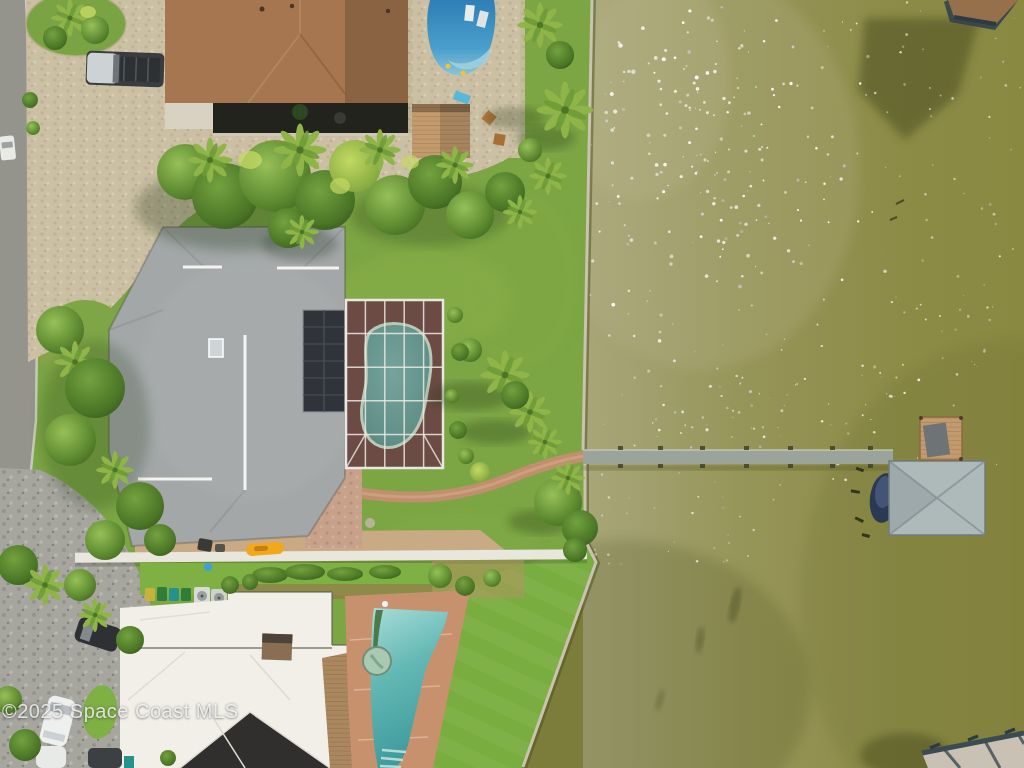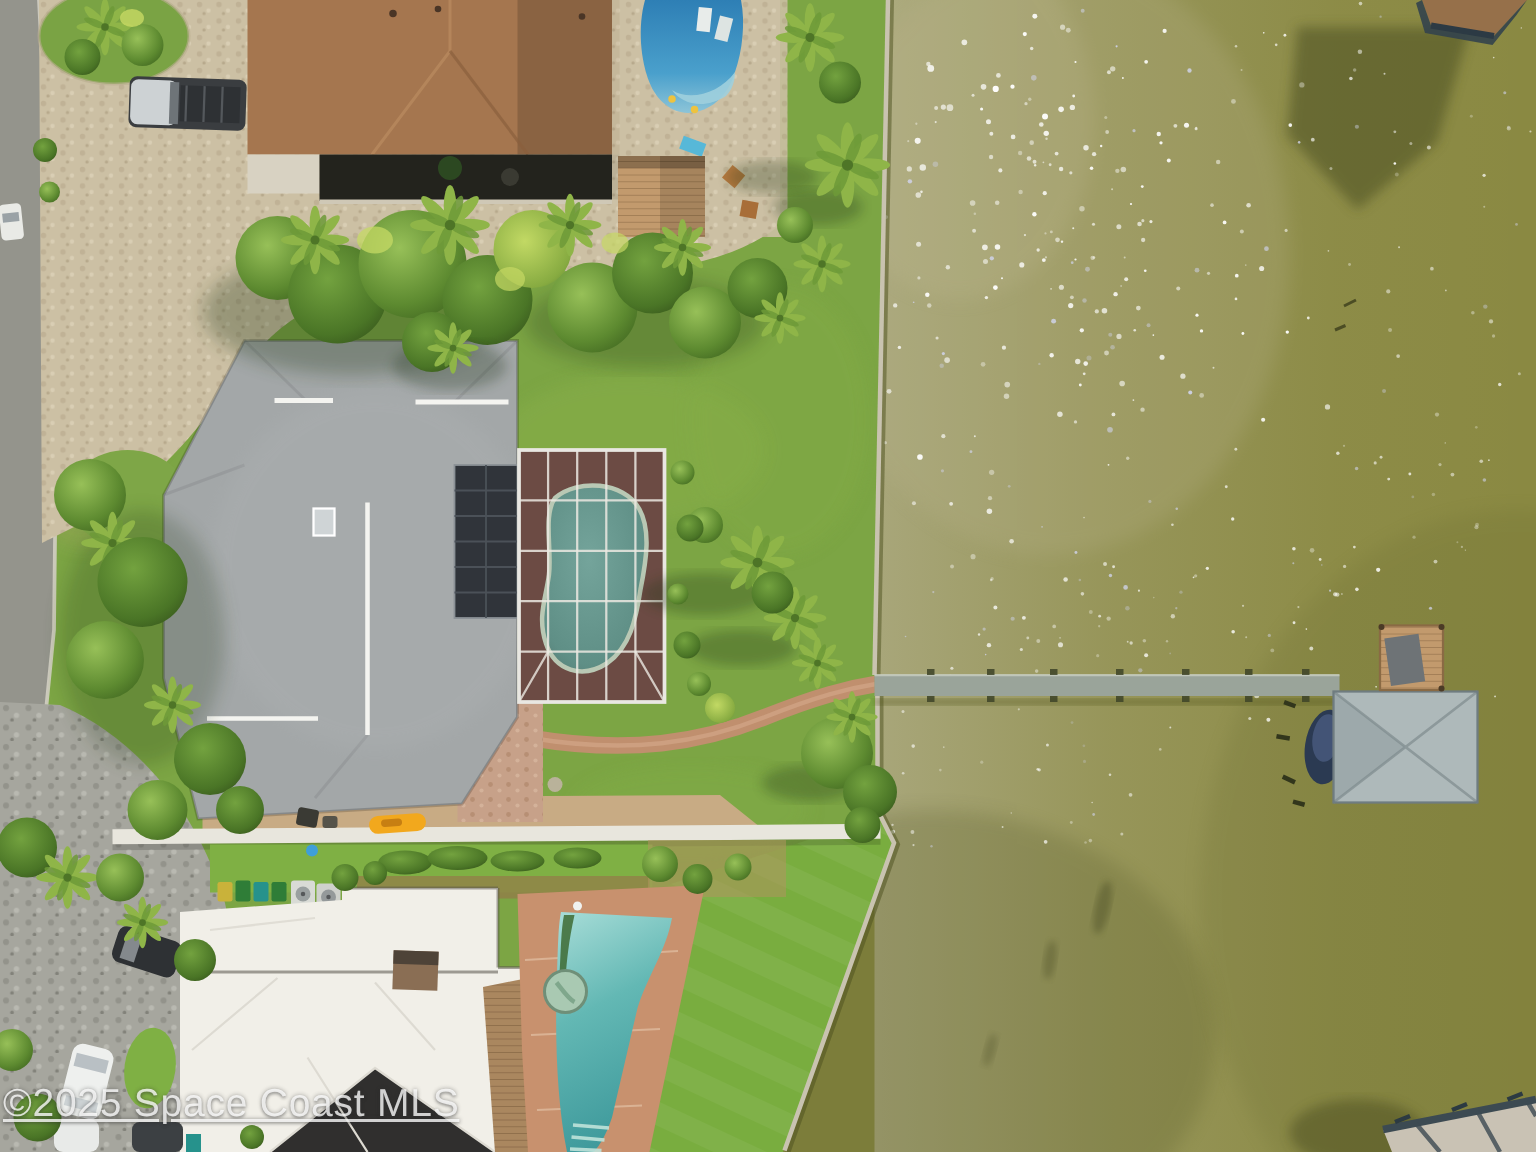--- a/index.html
+++ b/index.html
@@ -1,23 +1,23 @@
 <!DOCTYPE html>
 <html><head>
 <meta charset="utf-8">
 <style>
   html,body{margin:0;padding:0;background:#222;}
   .stage{position:relative;width:1024px;height:768px;overflow:hidden;font-family:"Liberation Sans",sans-serif;}
   .stage svg{position:absolute;inset:0;display:block;}
   .watermark{
-    position:absolute;left:2px;top:720px;
-    font-size:26px;font-weight:500;letter-spacing:.5px;
+    position:absolute;left:2px;top:700px;
+    font-size:20px;font-weight:500;letter-spacing:.5px;
     color:rgba(255,255,255,.78);
     text-shadow:0 0 3px rgba(50,50,50,.45), 0 1px 2px rgba(40,40,40,.3);
-    user-select:none;white-space:nowrap;text-decoration:underline;
+    user-select:none;white-space:nowrap;
   }
 </style>
 </head>
 <body>
 
 <div class="stage">
 <svg width="1024" height="768" viewBox="0 0 1024 768">
 <defs>
   <radialGradient id="gTree" cx="0.38" cy="0.35" r="0.75">
     <stop offset="0" stop-color="#97c058"></stop>

